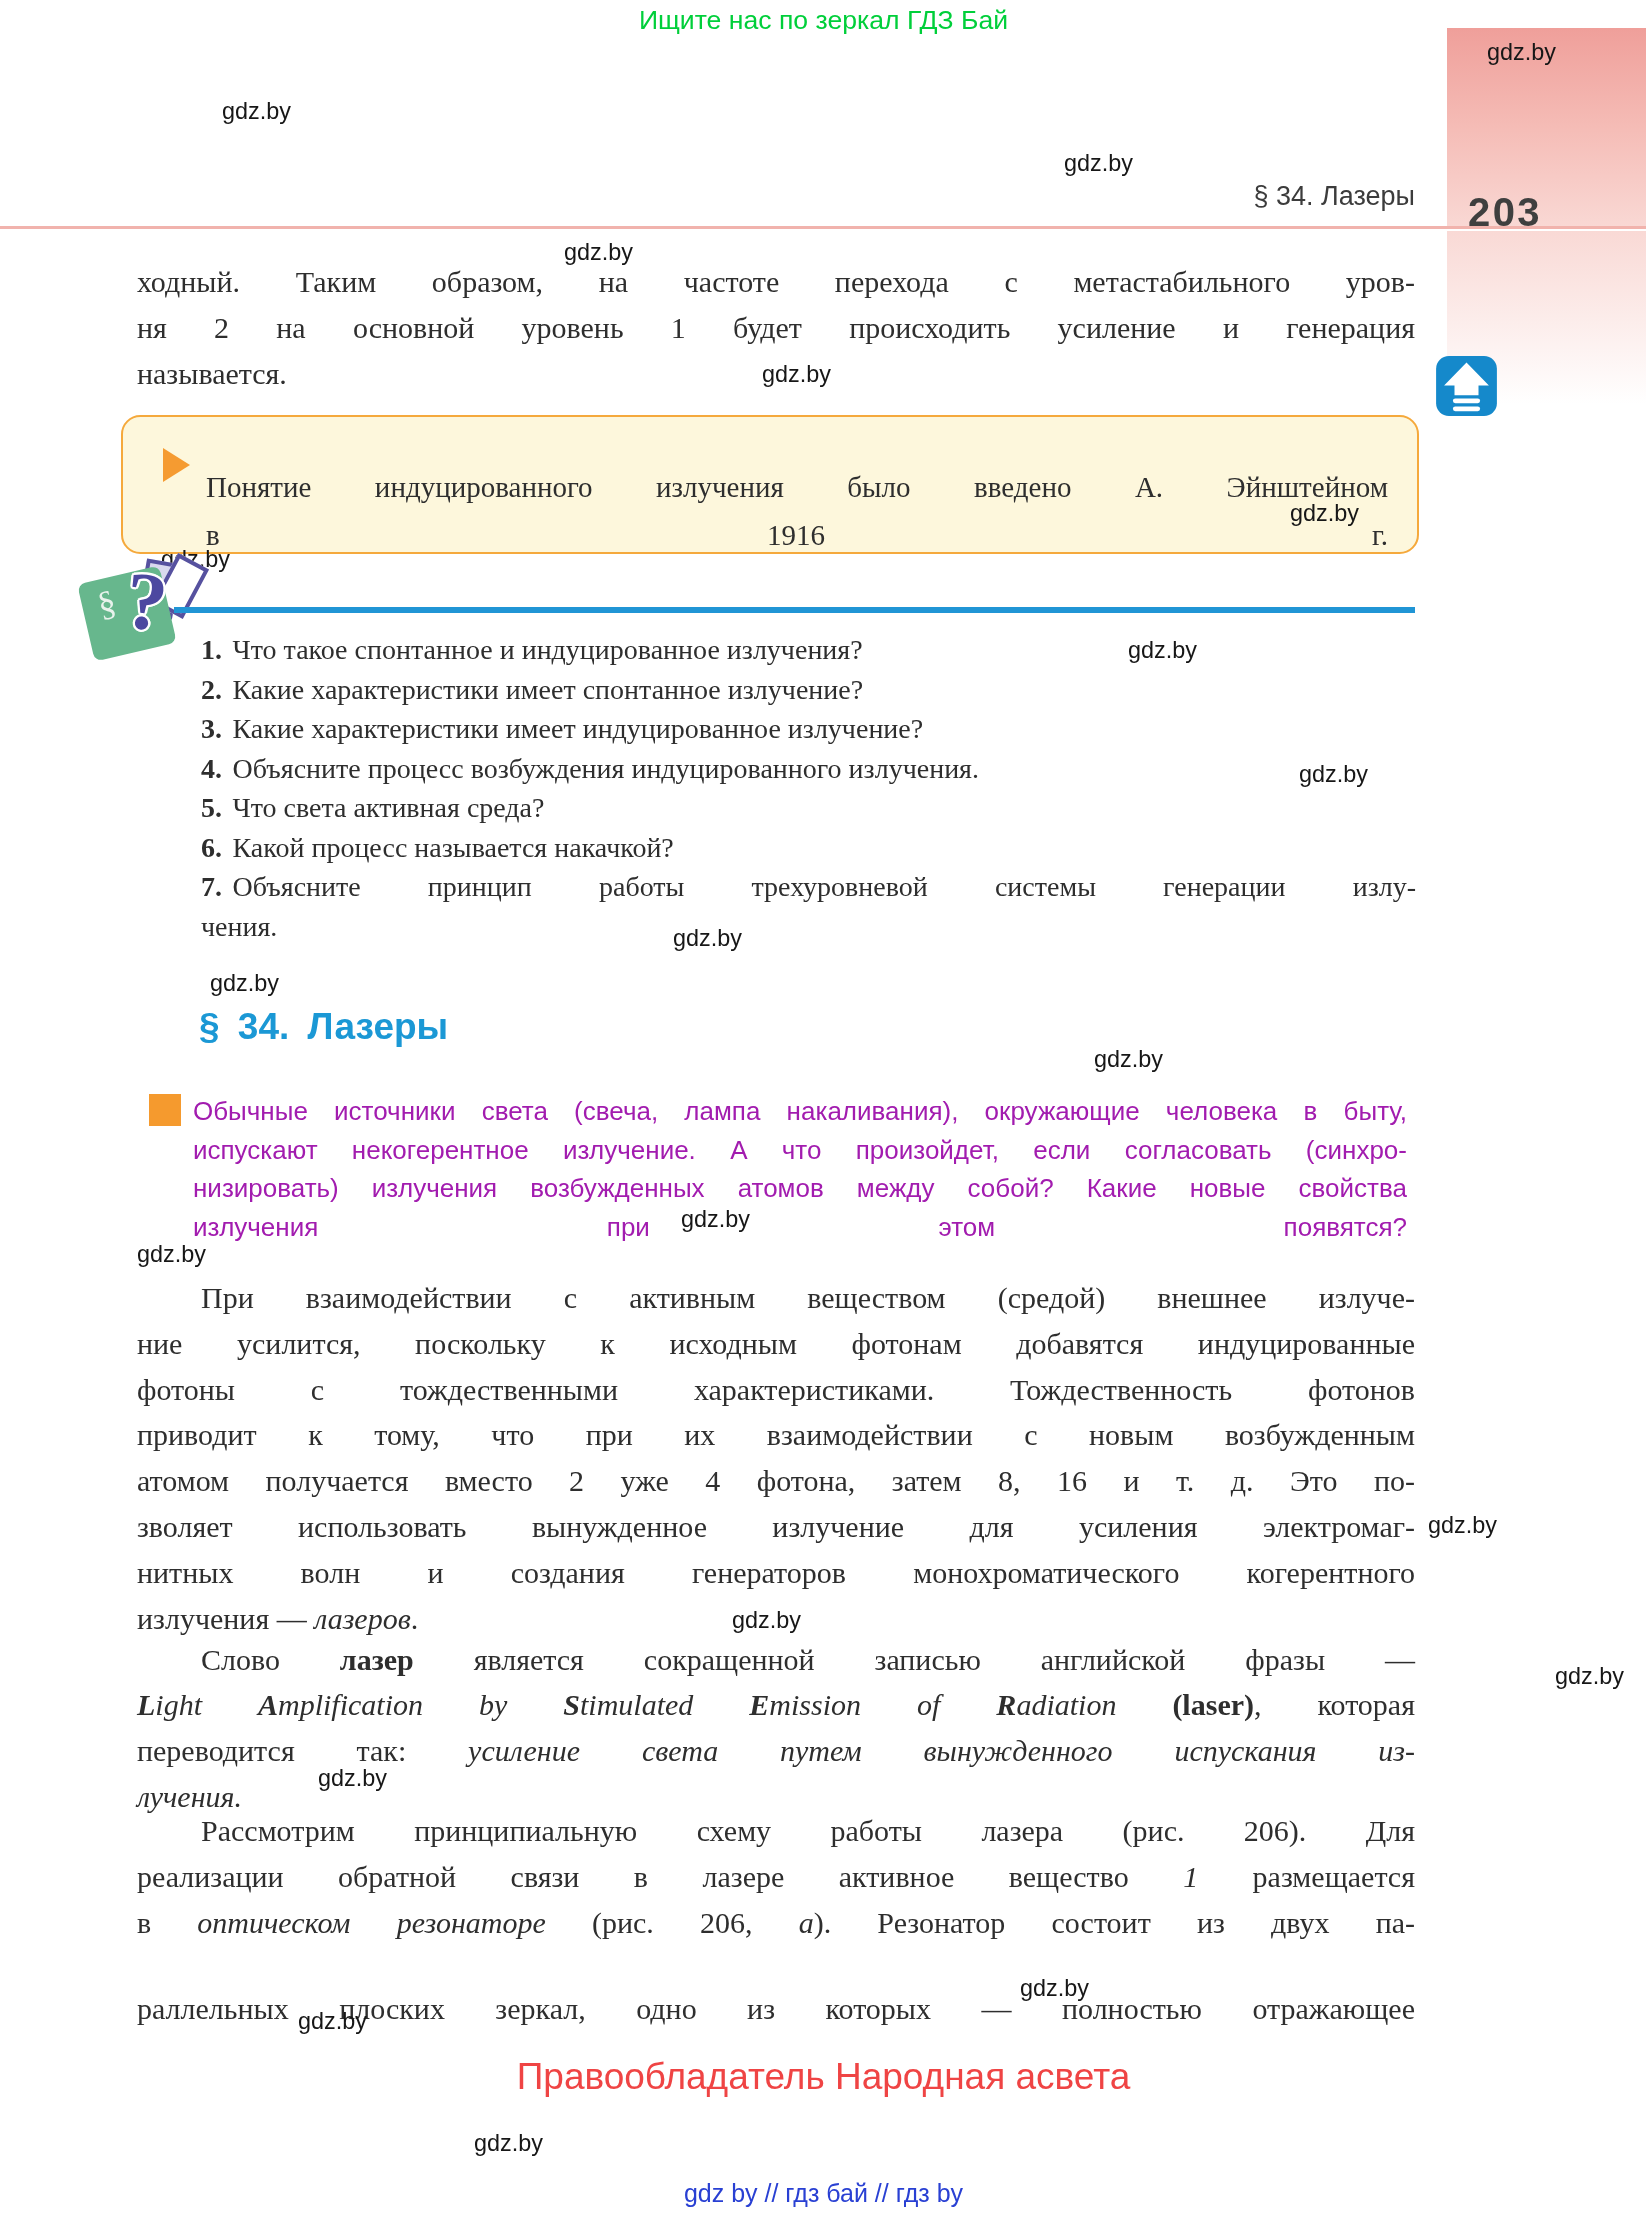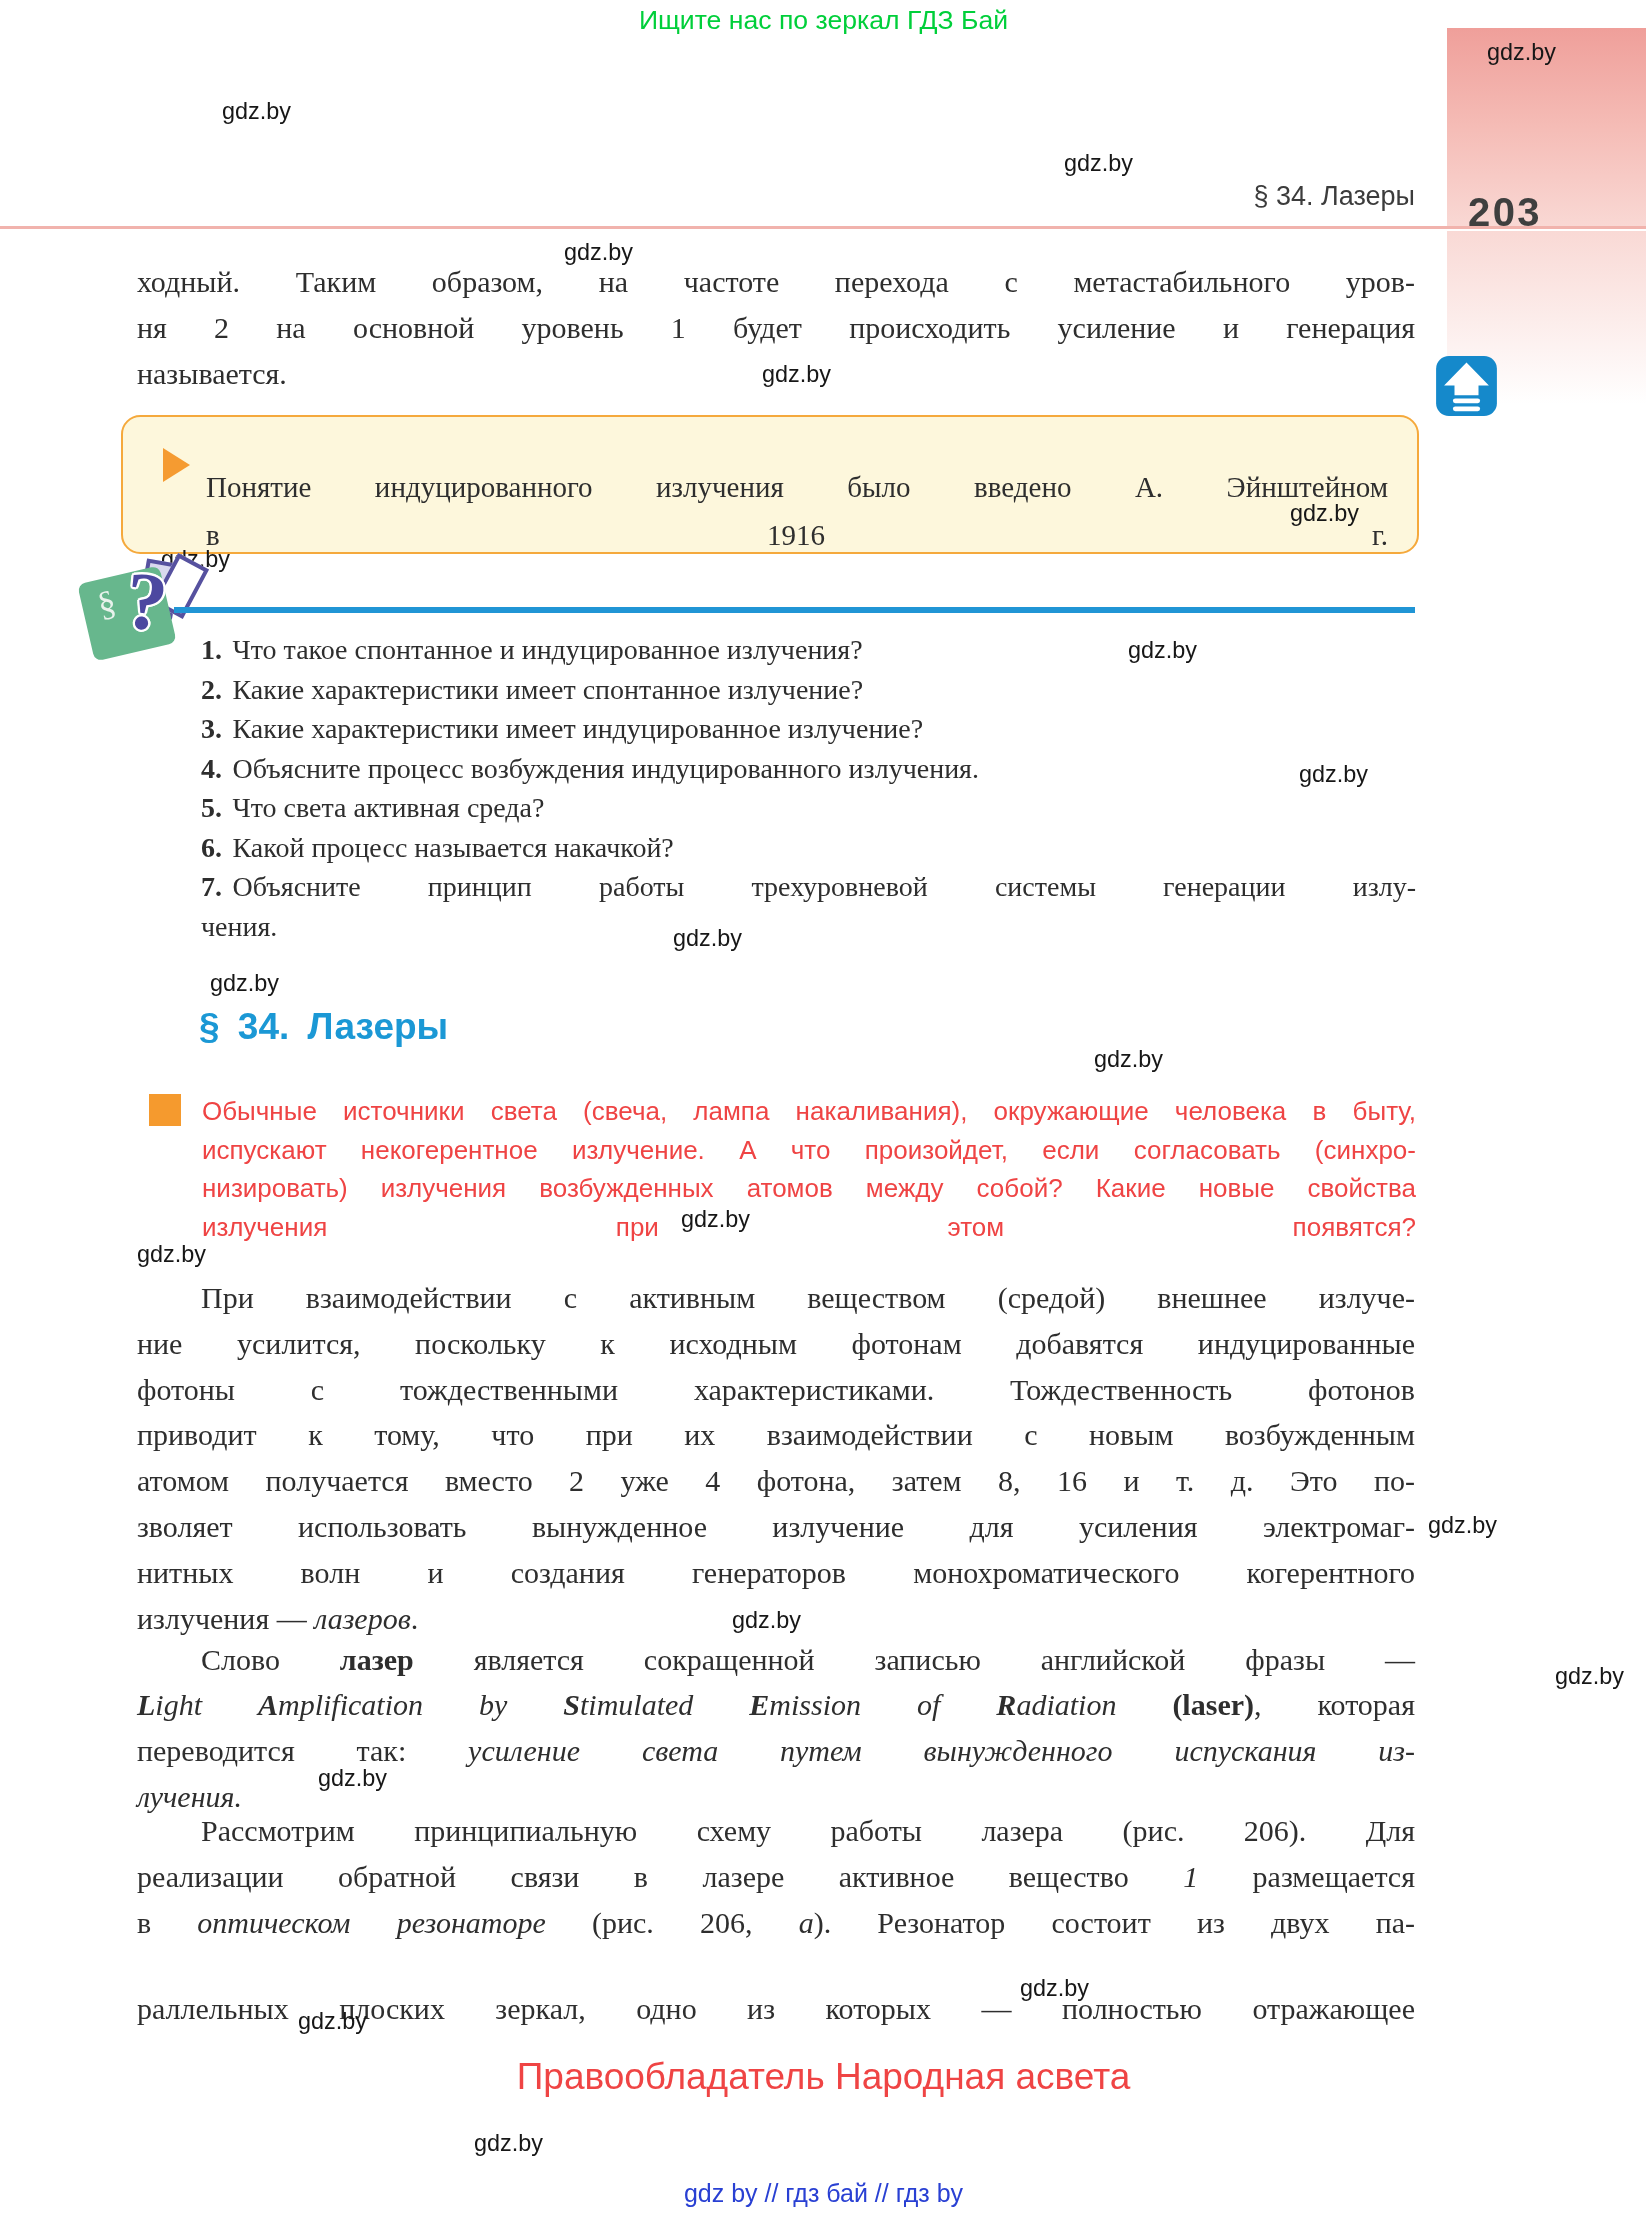--- a/index.html
+++ b/index.html
@@ -114,23 +114,23 @@
   
   .sechead {
     position:absolute; left:199px; top:1006px;
     font-family:"Liberation Sans", sans-serif; font-weight:bold;
     font-size:37px; color:#1b98d5; word-spacing:8px;
   }
 
   
   .bullet { position:absolute; left:149px; top:1094px; width:32px; height:32px; background:#f59a2e; }
   .introline {
-    position:absolute; left:202px; width:1214px;
-    font-family:"Liberation Sans", sans-serif;
-    font-size:26px; line-height:31px; color:#ef4444;
+    position:absolute; left:193px; width:1214px;
+    font-family:"Liberation Sans", sans-serif;
+    font-size:26px; line-height:31px; color:#a21caf;
     text-align:justify; text-align-last:justify;
   }
 
   .seg-r { font-style:normal; font-weight:normal; }
   .seg-i { font-style:italic; }
   .seg-b { font-weight:bold; }
   .seg-bi { font-weight:bold; font-style:italic; }
 
   
   .copyr {

